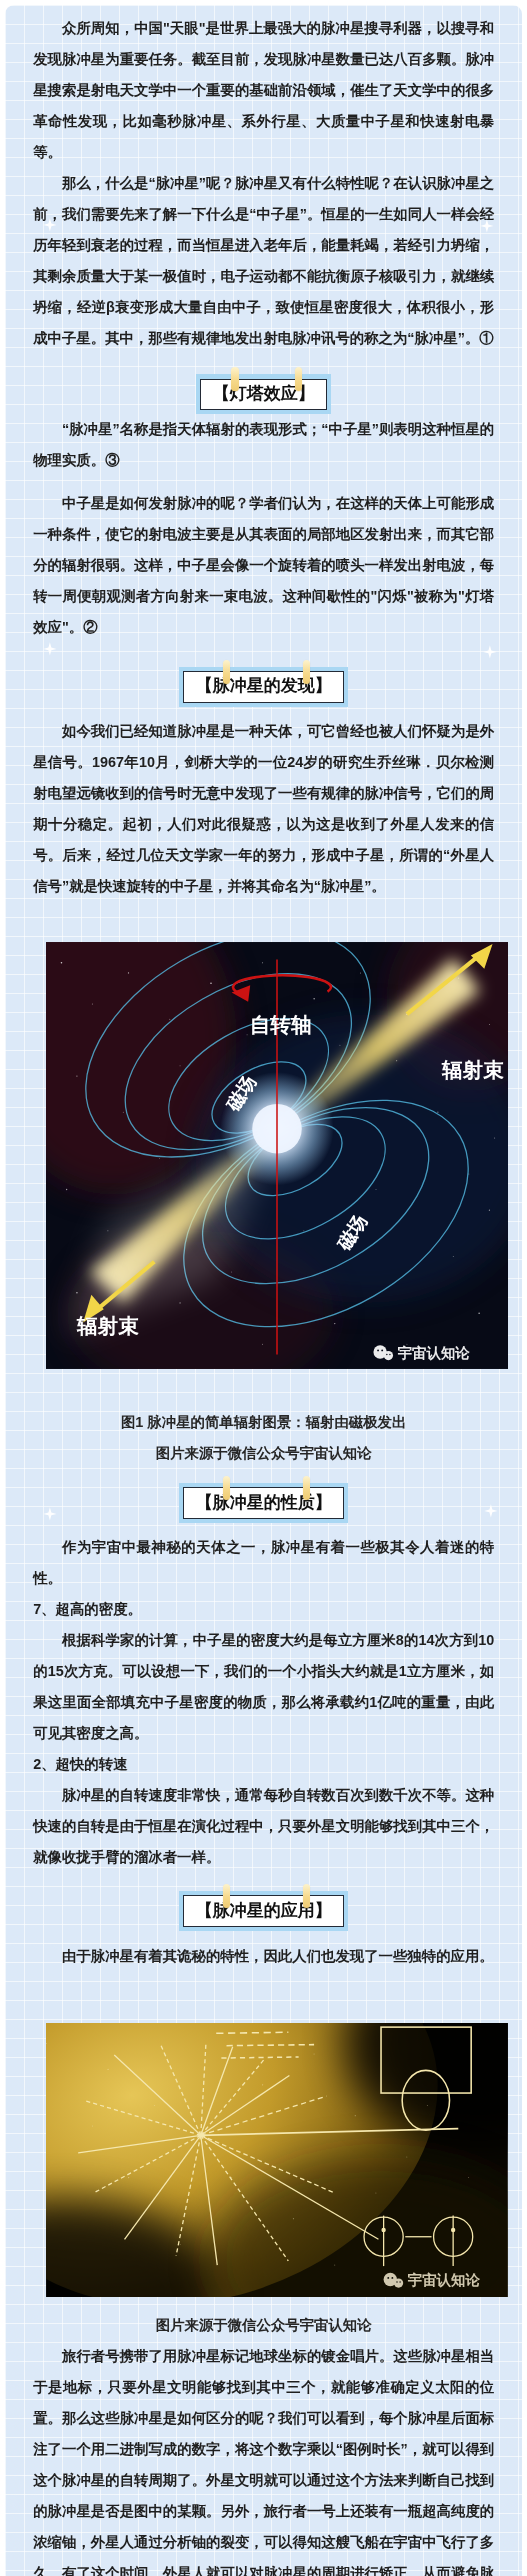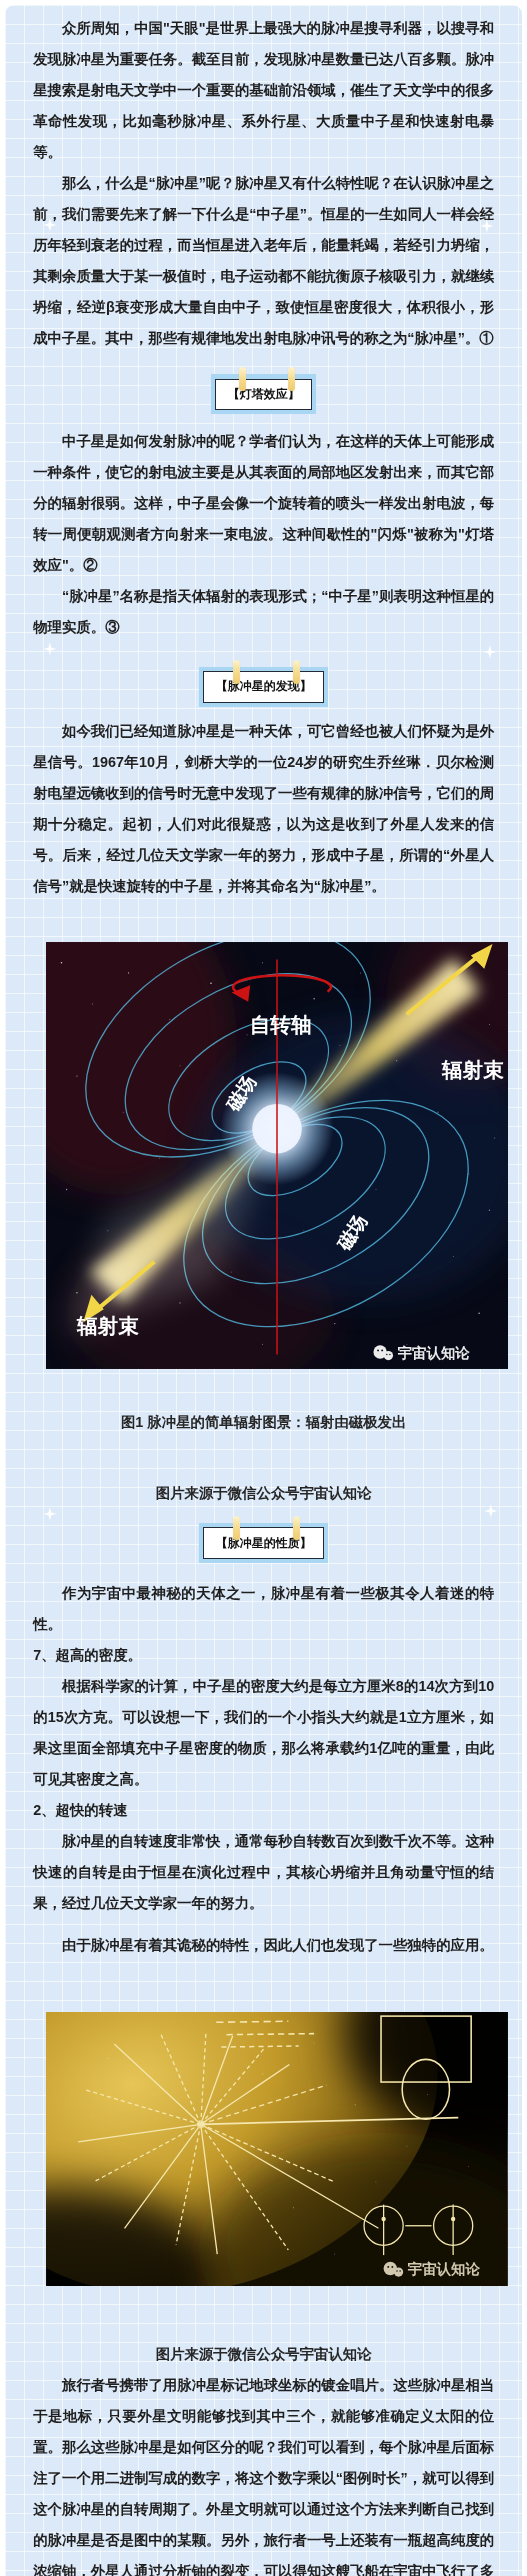--- a/index.html
+++ b/index.html
@@ -24,34 +24,33 @@
   }
   .card p{margin:0;}
   p.body{
     font-size:14.4px;line-height:31px;font-weight:600;color:#1f1f1f;
     text-align:justify;letter-spacing:0;
   }
   p.indent{text-indent:2em;}
   p.caption{
     font-size:14.4px;line-height:31px;font-weight:600;color:#262626;
     text-align:center;
-    margin-top:40px;
   }
   
   .secwrap{display:flex;justify-content:center;}
   .sec-outer{
     position:relative;
     background:#a9d7f3;
     padding:4.1px;
   }
   .sec-inner{
     background:#ffffff;
     border:1.5px solid #232a36;
     padding:4.6px 11.3px;
-    font-size:12px;line-height:20.6px;font-weight:800;color:#111;
+    font-size:17px;line-height:20.6px;font-weight:800;color:#111;
     white-space:nowrap;
   }
   .tape{
     position:absolute;top:-7.2px;width:7.2px;height:24px;
     border-radius:3.6px;
     background:linear-gradient(180deg,#fdf3cd 0%,#f6d98b 55%,#efcb72 100%);
     box-shadow:0 0.5px 1px rgba(120,110,40,.25);
     z-index:2;
   }
   .tape-l{left:26%;}
@@ -81,22 +80,22 @@
   <p class="body indent">那么，什么是“脉冲星”呢？脉冲星又有什么特性呢？在认识脉冲星之前，我们需要先来了解一下什么是“中子星”。恒星的一生如同人一样会经历年轻到衰老的过程，而当恒星进入老年后，能量耗竭，若经引力坍缩，其剩余质量大于某一极值时，电子运动都不能抗衡原子核吸引力，就继续坍缩，经逆β衰变形成大量自由中子，致使恒星密度很大，体积很小，形成中子星。其中，那些有规律地发出射电脉冲讯号的称之为“脉冲星”。①</p>
 
   <div class="secwrap" style="margin-top:20.6px;">
     <div class="sec-outer">
       <span class="tape tape-l"></span>
       <span class="tape tape-r"></span>
       <div class="sec-inner">【灯塔效应】</div>
     </div>
   </div>
 
+  <p class="body indent">“脉冲星”名称是指天体辐射的表现形式；“中子星”则表明这种恒星的物理实质。③</p>
   <p class="body indent" style="margin-top:11.3px;">中子星是如何发射脉冲的呢？学者们认为，在这样的天体上可能形成一种条件，使它的射电波主要是从其表面的局部地区发射出来，而其它部分的辐射很弱。这样，中子星会像一个旋转着的喷头一样发出射电波，每转一周便朝观测者方向射来一束电波。这种间歇性的"闪烁"被称为"灯塔效应"。②</p>
-  <p class="body indent">“脉冲星”名称是指天体辐射的表现形式；“中子星”则表明这种恒星的物理实质。③</p>
 
   <div class="secwrap" style="margin-top:24px;">
     <div class="sec-outer">
       <span class="tape tape-l"></span>
       <span class="tape tape-r"></span>
       <div class="sec-inner">【脉冲星的发现】</div>
     </div>
   </div>
 
   <p class="body indent" style="margin-top:9.3px;">如今我们已经知道脉冲星是一种天体，可它曾经也被人们怀疑为是外星信号。1967年10月，剑桥大学的一位24岁的研究生乔丝琳．贝尔检测射电望远镜收到的信号时无意中发现了一些有规律的脉冲信号，它们的周期十分稳定。起初，人们对此很疑惑，以为这是收到了外星人发来的信号。后来，经过几位天文学家一年的努力，形成中子星，所谓的“外星人信号”就是快速旋转的中子星，并将其命名为“脉冲星”。</p>
@@ -226,26 +225,33 @@
   <p class="caption">图片来源于微信公众号宇宙认知论</p>
 
   <div class="secwrap" style="margin-top:14.4px;">
     <div class="sec-outer">
       <span class="tape tape-l"></span>
       <span class="tape tape-r"></span>
       <div class="sec-inner">【脉冲星的性质】</div>
     </div>
   </div>
 
-  <p class="body indent" style="margin-top:15px;">作为宇宙中最神秘的天体之一，脉冲星有着一些极其令人着迷的特性。</p>
+  <p class="body indent" style="margin-top:9px;">作为宇宙中最神秘的天体之一，脉冲星有着一些极其令人着迷的特性。</p>
   <p class="body">7、超高的密度。</p>
   <p class="body indent">根据科学家的计算，中子星的密度大约是每立方厘米8的14次方到10的15次方克。可以设想一下，我们的一个小指头大约就是1立方厘米，如果这里面全部填充中子星密度的物质，那么将承载约1亿吨的重量，由此可见其密度之高。</p>
   <p class="body">2、超快的转速</p>
-  <p class="body indent">脉冲星的自转速度非常快，通常每秒自转数百次到数千次不等。这种快速的自转是由于恒星在演化过程中，其核心坍缩并且角动量守恒的结果，经过几位天文学家一年的努力。</p>
-
+  <p class="body indent">脉冲星的自转速度非常快，通常每秒自转数百次到数千次不等。这种快速的自转是由于恒星在演化过程中，只要外星文明能够找到其中三个，就像收拢手臂的溜冰者一样。</p>
+
+  <div class="secwrap" style="margin-top:17.5px;">
+    <div class="sec-outer">
+      <span class="tape tape-l"></span>
+      <span class="tape tape-r"></span>
+      <div class="sec-inner">【脉冲星的应用】</div>
+    </div>
+  </div>
 
   <p class="body indent" style="margin-top:10.3px;">由于脉冲星有着其诡秘的特性，因此人们也发现了一些独特的应用。</p>
 
   <figure style="margin-top:38px;">
     <svg width="462" height="274" viewBox="0 0 896 532" xmlns="http://www.w3.org/2000/svg">
       <defs>
         <radialGradient id="gold" cx="38%" cy="38%" r="75%">
           <stop offset="0%" stop-color="#e6c657"></stop>
           <stop offset="40%" stop-color="#c29a2a"></stop>
           <stop offset="75%" stop-color="#7a5c10"></stop>

